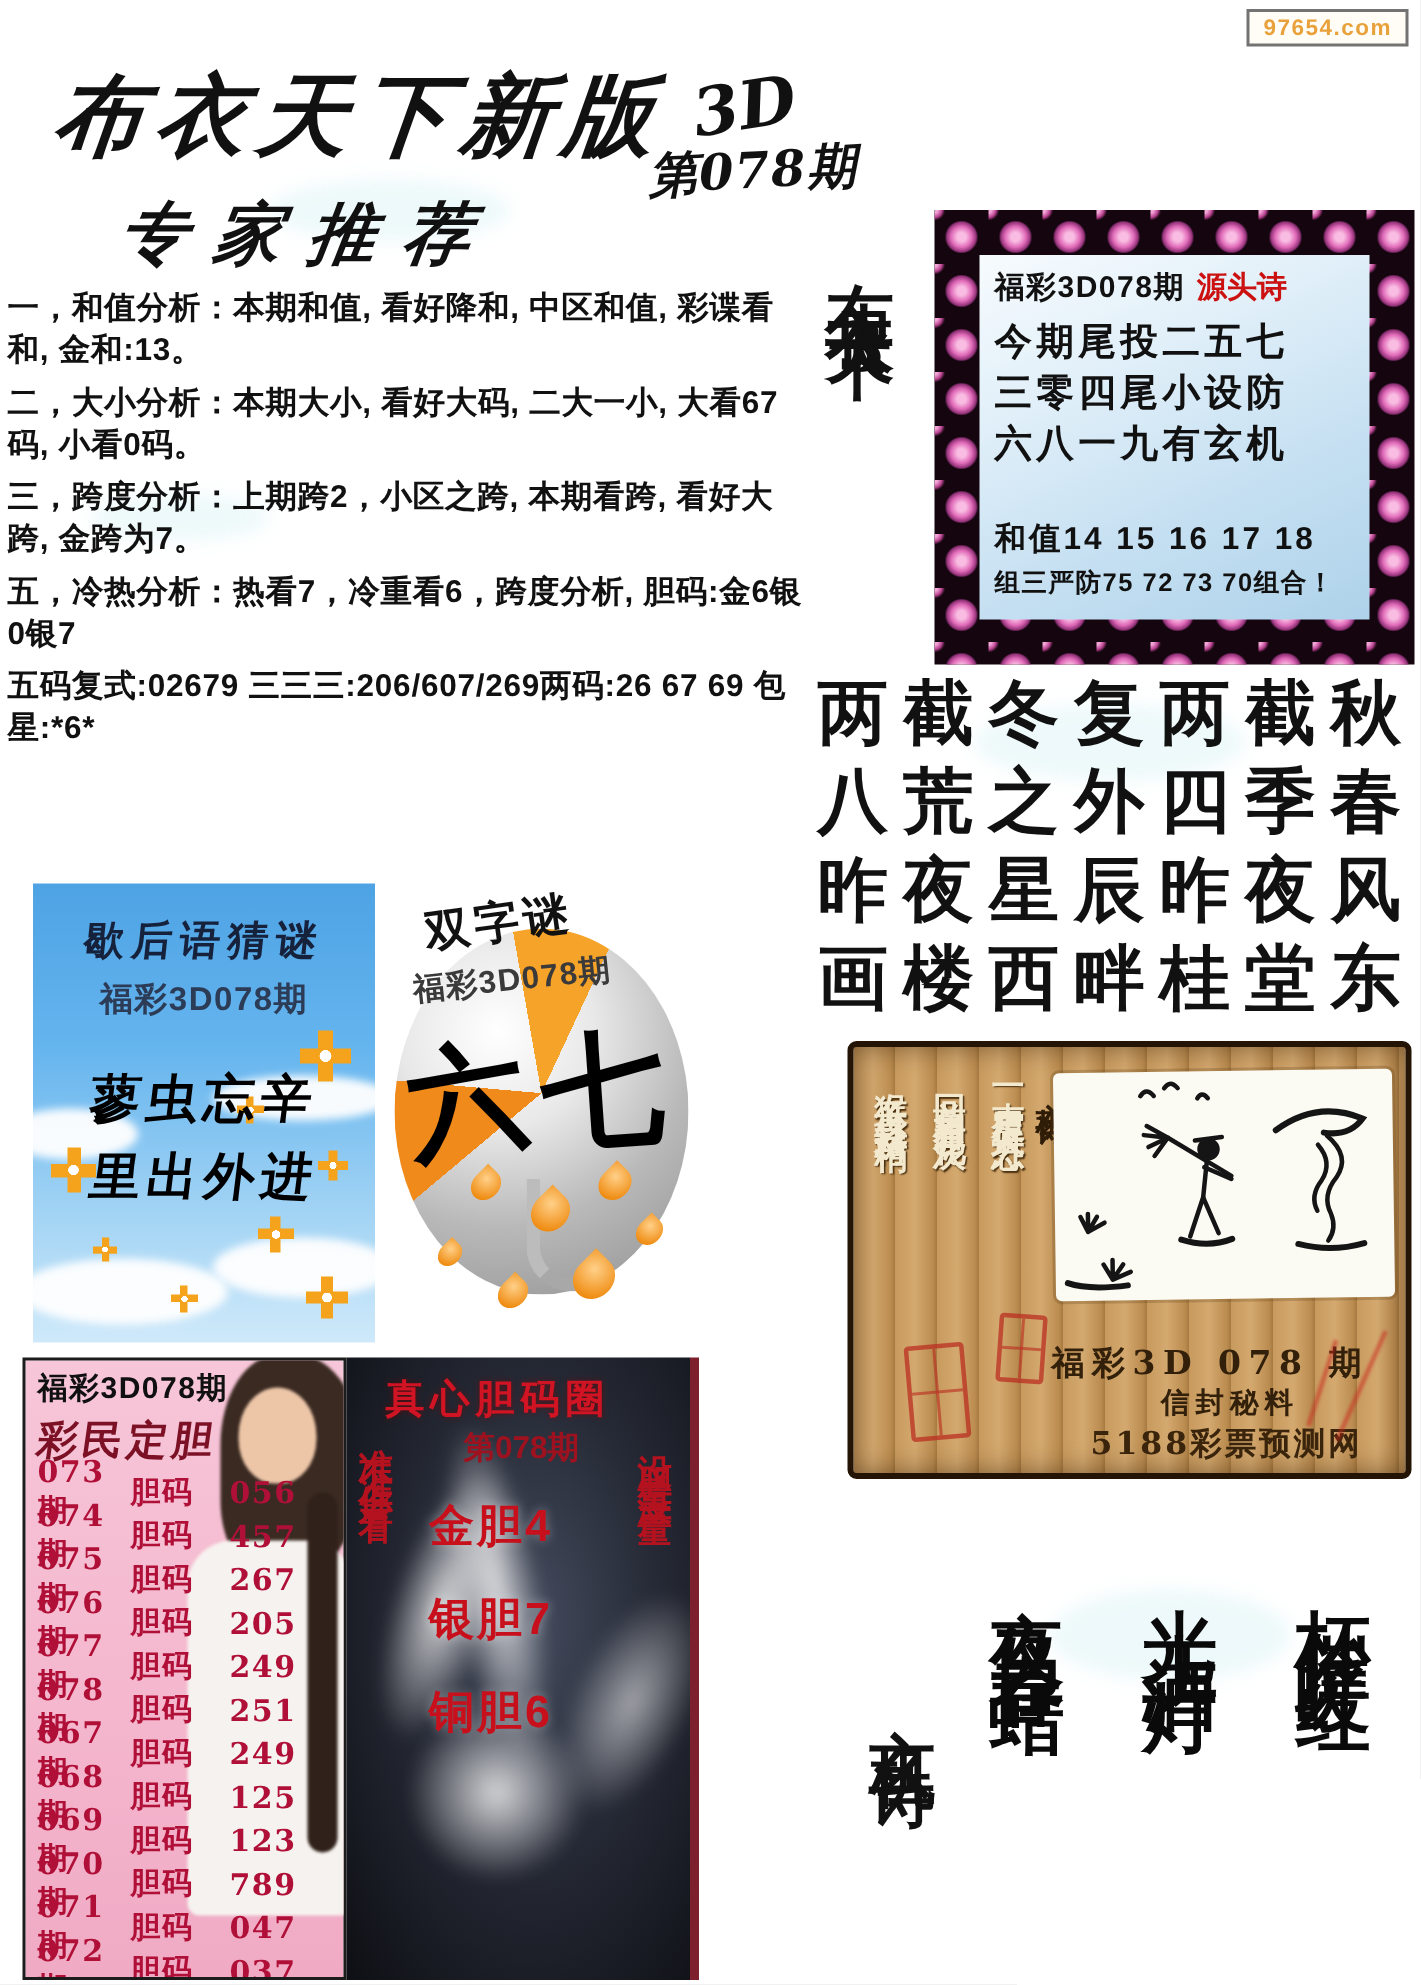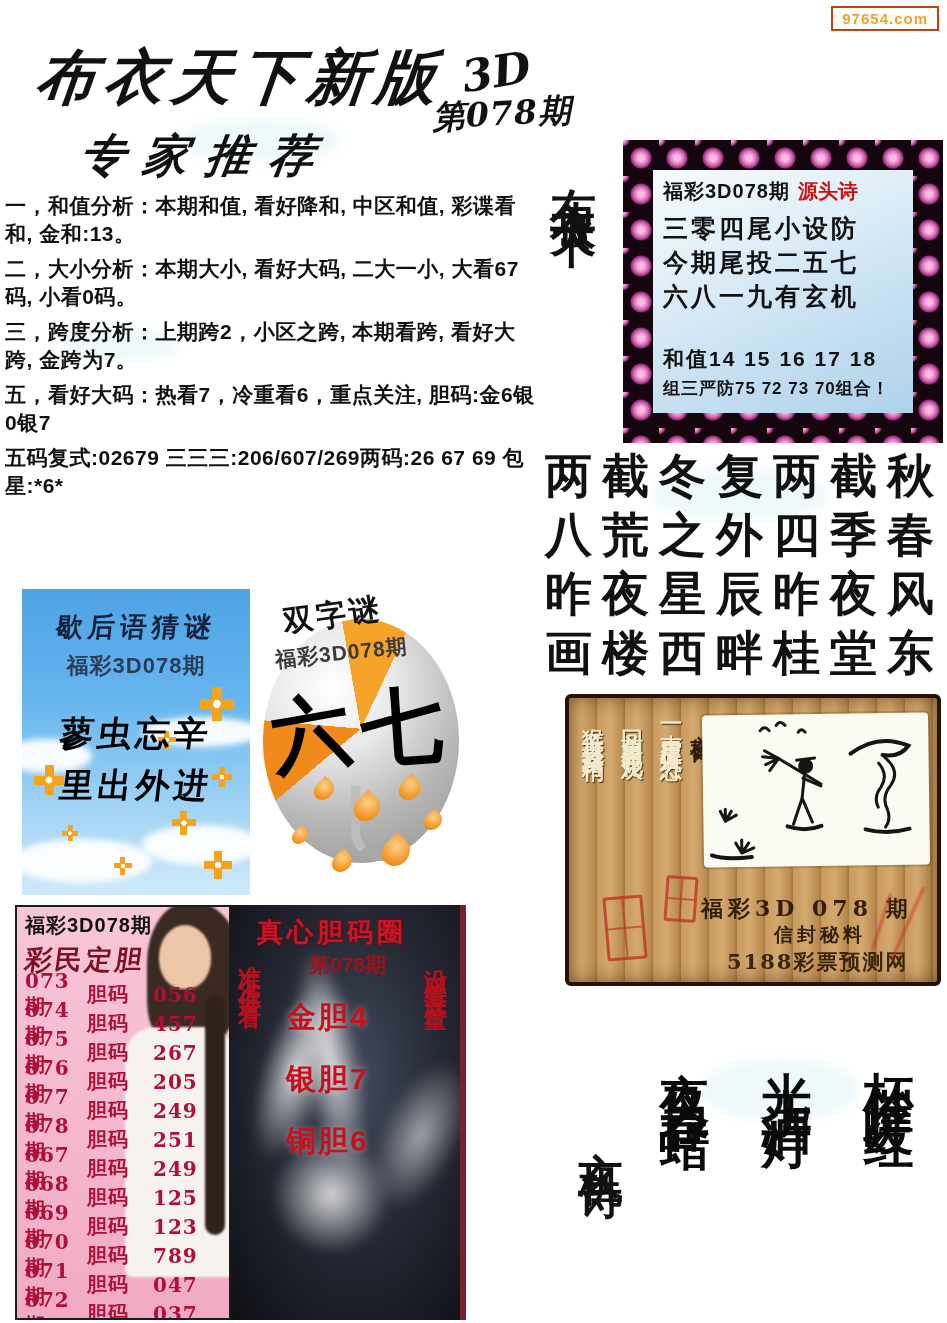--- a/index.html
+++ b/index.html
@@ -1,21 +1,21 @@
 <!DOCTYPE html>
 <html><head>
 <meta charset="utf-8">
 <style>
   html,body{margin:0;padding:0;background:#e8e8e8;}
   .page{position:relative;width:947px;height:1323px;background:#ffffff;overflow:hidden;
         font-family:"Liberation Sans","DejaVu Sans",sans-serif;color:#111;}
   .abs{position:absolute;}
 
   
-  .site-mark{top:6px;right:8px;border:2px solid #c2410c;color:#e9a13b;background:#fffdf6;
+  .site-mark{top:6px;right:8px;border:2px solid #737373;color:#e9a13b;background:#fffdf6;
     font-size:15px;font-weight:700;padding:2px 9px;letter-spacing:1px;}
 
   
   .main-title{left:36px;top:38px;font-family:"DejaVu Serif","Liberation Serif",serif;
     font-size:60px;font-weight:900;font-style:italic;letter-spacing:8px;transform:skewX(-6deg);}
   .game-3d{left:462px;top:46px;font-family:"DejaVu Serif",serif;font-size:44px;font-weight:900;
     font-style:italic;transform:rotate(-9deg);}
   .issue-top{left:432px;top:92px;font-family:"DejaVu Serif",serif;font-size:33px;font-weight:900;
     font-style:italic;transform:rotate(-3deg);letter-spacing:1px;}
   .section-title{left:80px;top:126px;font-family:"DejaVu Serif",serif;font-size:45px;font-weight:900;
@@ -156,36 +156,36 @@
   <div class="main-title abs">布衣天下新版</div>
   <div class="game-3d abs">3D</div>
   <div class="issue-top abs">第078期</div>
   <div class="section-title abs">专家推荐</div>
 
   <div class="analysis abs">
 
   <p>一，和值分析：本期和值, 看好降和, 中区和值, 彩谍看和, 金和:13。</p>
       <p>二，大小分析：本期大小, 看好大码, 二大一小, 大看67码, 小看0码。</p>
       <p>三，跨度分析：上期跨2，小区之跨, 本期看跨, 看好大跨, 金跨为7。</p>
-      <p>五，看好大码：热看7，冷重看6，重点关注, 胆码:金6银0银7</p>
+      <p>五，冷热分析：热看7，冷重看6，跨度分析, 胆码:金6银0银7</p>
       <p>五码复式:02679 三三三:206/607/269两码:26 67 69 包星:*6*</p>
     </div>
 
   <div class="brand-v abs">布衣天下3</div>
 
   <div class="frame abs">
     <div class="frame-inner">
       <div class="sp-head">
         <span class="sp-issue">福彩3D078期</span>
         <span class="sp-name">源头诗</span>
       </div>
       <div class="sp-lines">
 
-      <p>三零四尾小设防</p>
-          <p>今期尾投二五七</p>
+      <p>今期尾投二五七</p>
+          <p>三零四尾小设防</p>
           <p>六八一九有玄机</p>
         </div>
       <div class="sp-sum">和值14 15 16 17 18</div>
       <div class="sp-group">组三严防75 72 73 70组合！</div>
     </div>
   </div>
 
   <div class="main-poem abs">
 
   <p>两截冬复两截秋.</p>

